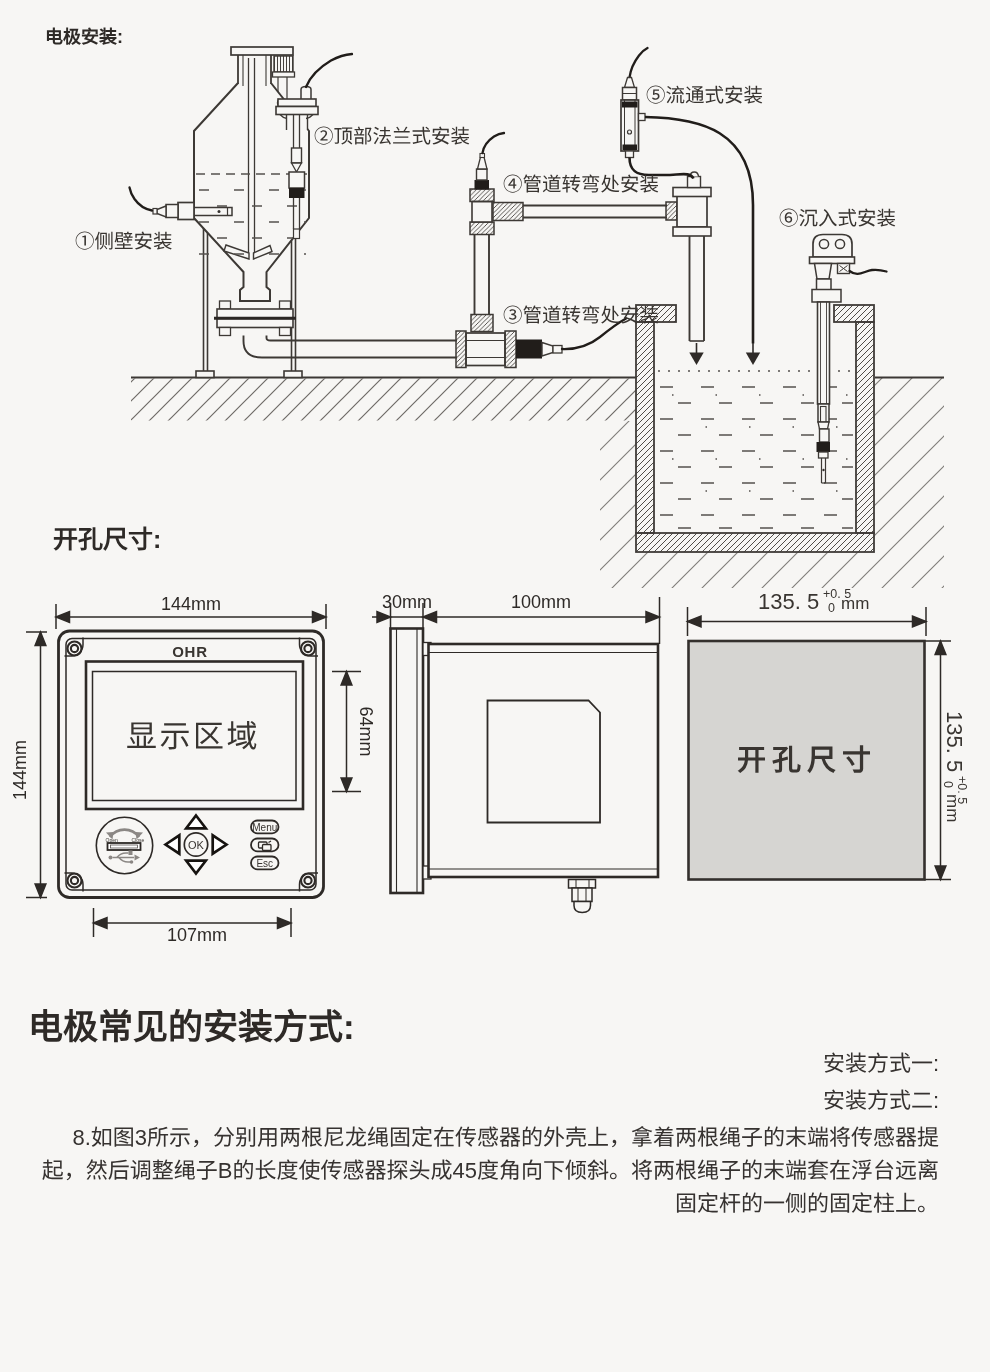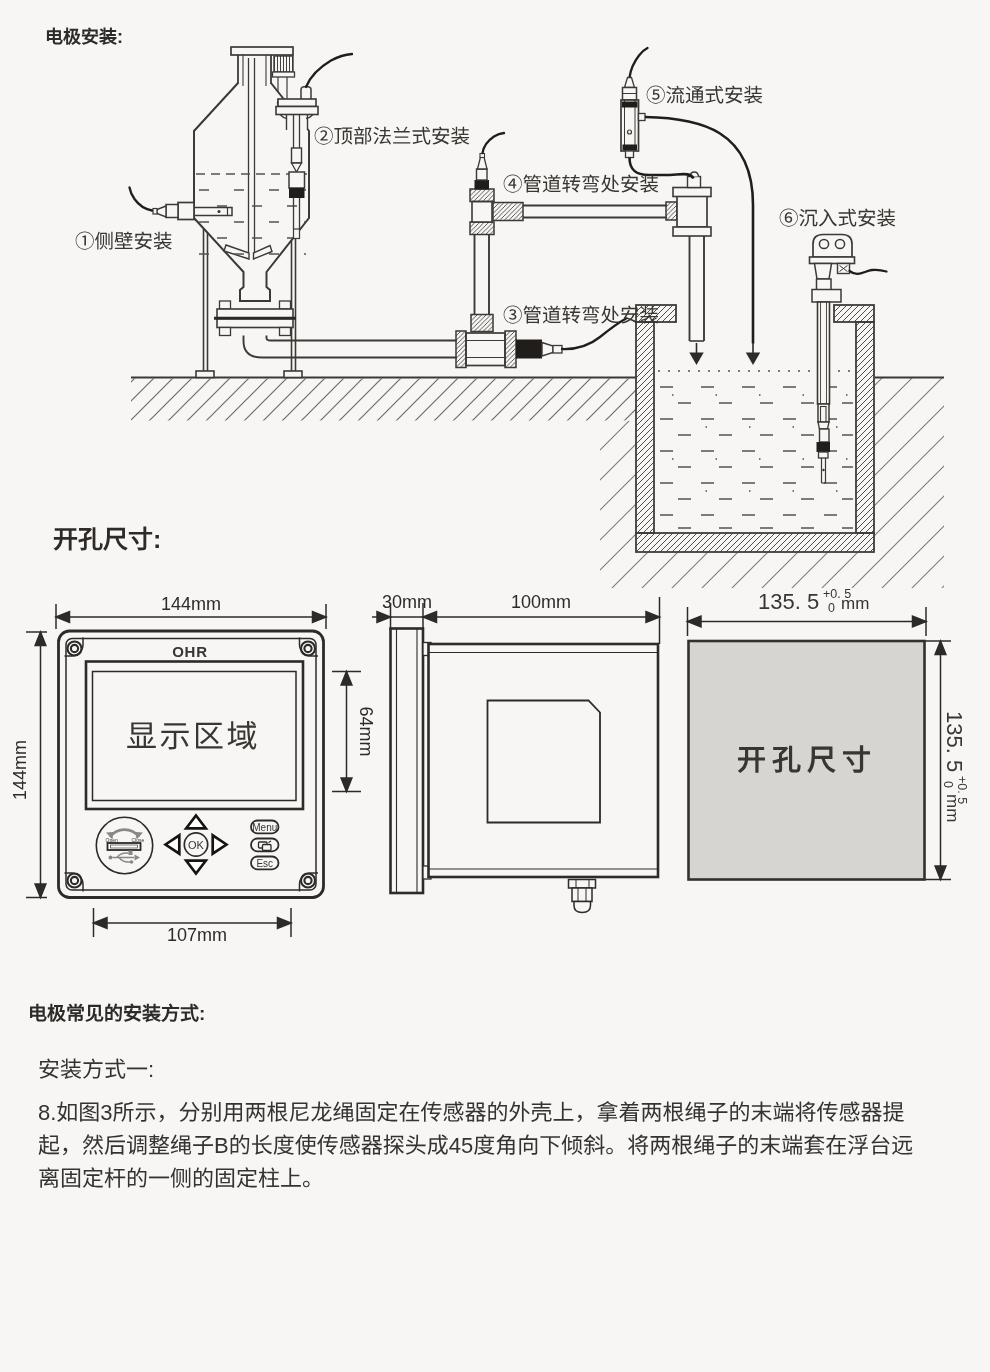--- a/index.html
+++ b/index.html
@@ -5,42 +5,43 @@
   html,body{margin:0;padding:0;}
   body{
     width:990px;height:1372px;position:relative;overflow:hidden;
     background:#f7f6f4;
     font-family:"Liberation Sans", sans-serif;
     color:#363230;
   }
   .heading{position:absolute;font-weight:bold;color:#2e2a27;white-space:nowrap;}
   #h-install{left:45px;top:22px;font-size:18px;}
   #h-dims{left:53px;top:519px;font-size:25px;}
-  #h-methods{left:28px;top:998px;font-size:19px;}
+  #h-methods{left:28px;top:998px;font-size:35px;}
   #methods-text{
     position:absolute;left:28px;top:1043px;width:915px;
     font-size:22px;line-height:33px;color:#363230;
     text-align:left;word-break:normal;
   }
-  #methods-text div{margin:10px;padding:0;}
+  #methods-text div{margin:4px;padding:0;text-align:right;}
   svg{position:absolute;left:0;top:0;}
   svg text{font-family:"Liberation Sans", sans-serif;fill:#393531;}
   .lbl{font-size:19.5px;}
   .dimtxt{font-size:18px;fill:#2e2a27;}
   .serifcn{font-family:"Liberation Serif", serif;}
 </style>
 </head>
 <body>
 
 <div class="heading" id="h-install">电极安装:</div>
 <div class="heading" id="h-dims">开孔尺寸:</div>
 <div class="heading" id="h-methods">电极常见的安装方式:</div>
 
 <div id="methods-text">
   <div>安装方式一:</div>
+  <div>安装方式二:</div>
   <div>8.如图3所示，分别用两根尼龙绳固定在传感器的外壳上，拿着两根绳子的末端将传感器提起，然后调整绳子B的长度使传感器探头成45度角向下倾斜。将两根绳子的末端套在浮台远离固定杆的一侧的固定柱上。</div>
 </div>
 
 <svg width="990" height="990" viewBox="0 0 990 990">
   <defs>
     <pattern id="hatchWall" width="6" height="6" patternUnits="userSpaceOnUse">
       <path d="M-1.5,1.5 L1.5,-1.5 M-1.5,7.5 L7.5,-1.5 M4.5,7.5 L7.5,4.5" stroke="#504c48" stroke-width="1"></path>
     </pattern>
     <pattern id="hatchDense" width="4.5" height="4.5" patternUnits="userSpaceOnUse">
       <path d="M-1,1 L1,-1 M-1,5.5 L5.5,-1 M3.5,5.5 L5.5,3.5" stroke="#46423f" stroke-width="0.9"></path>

